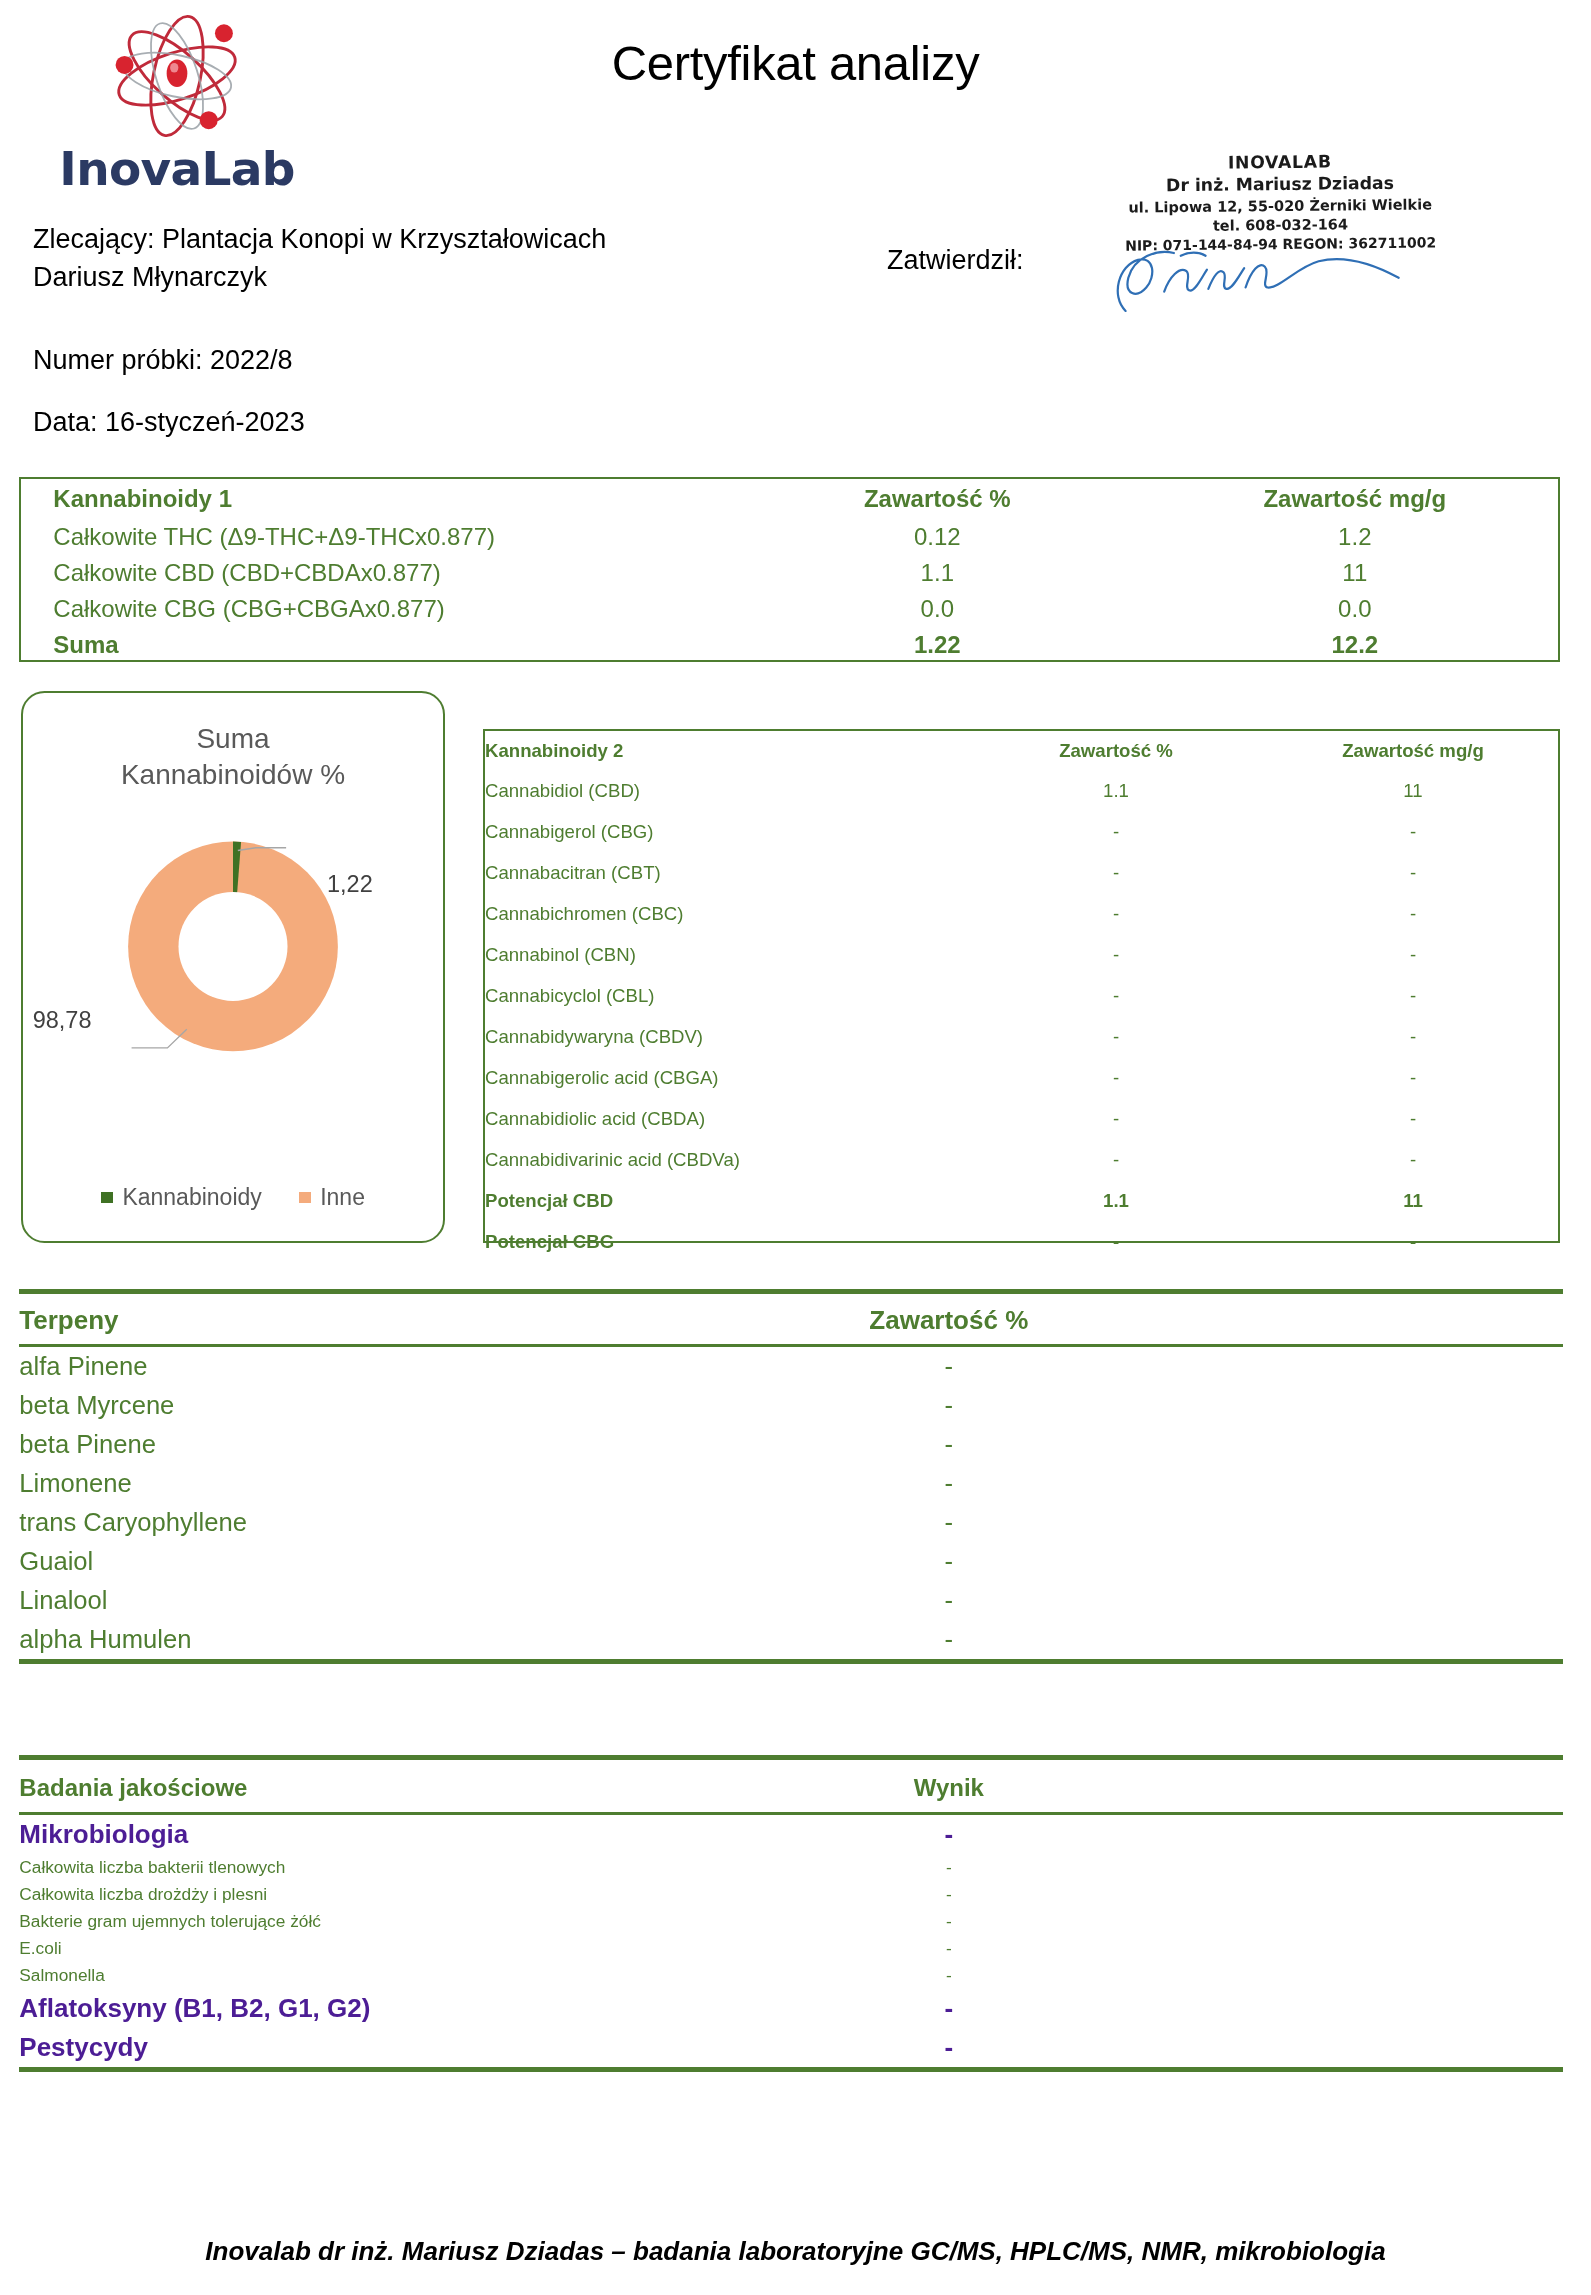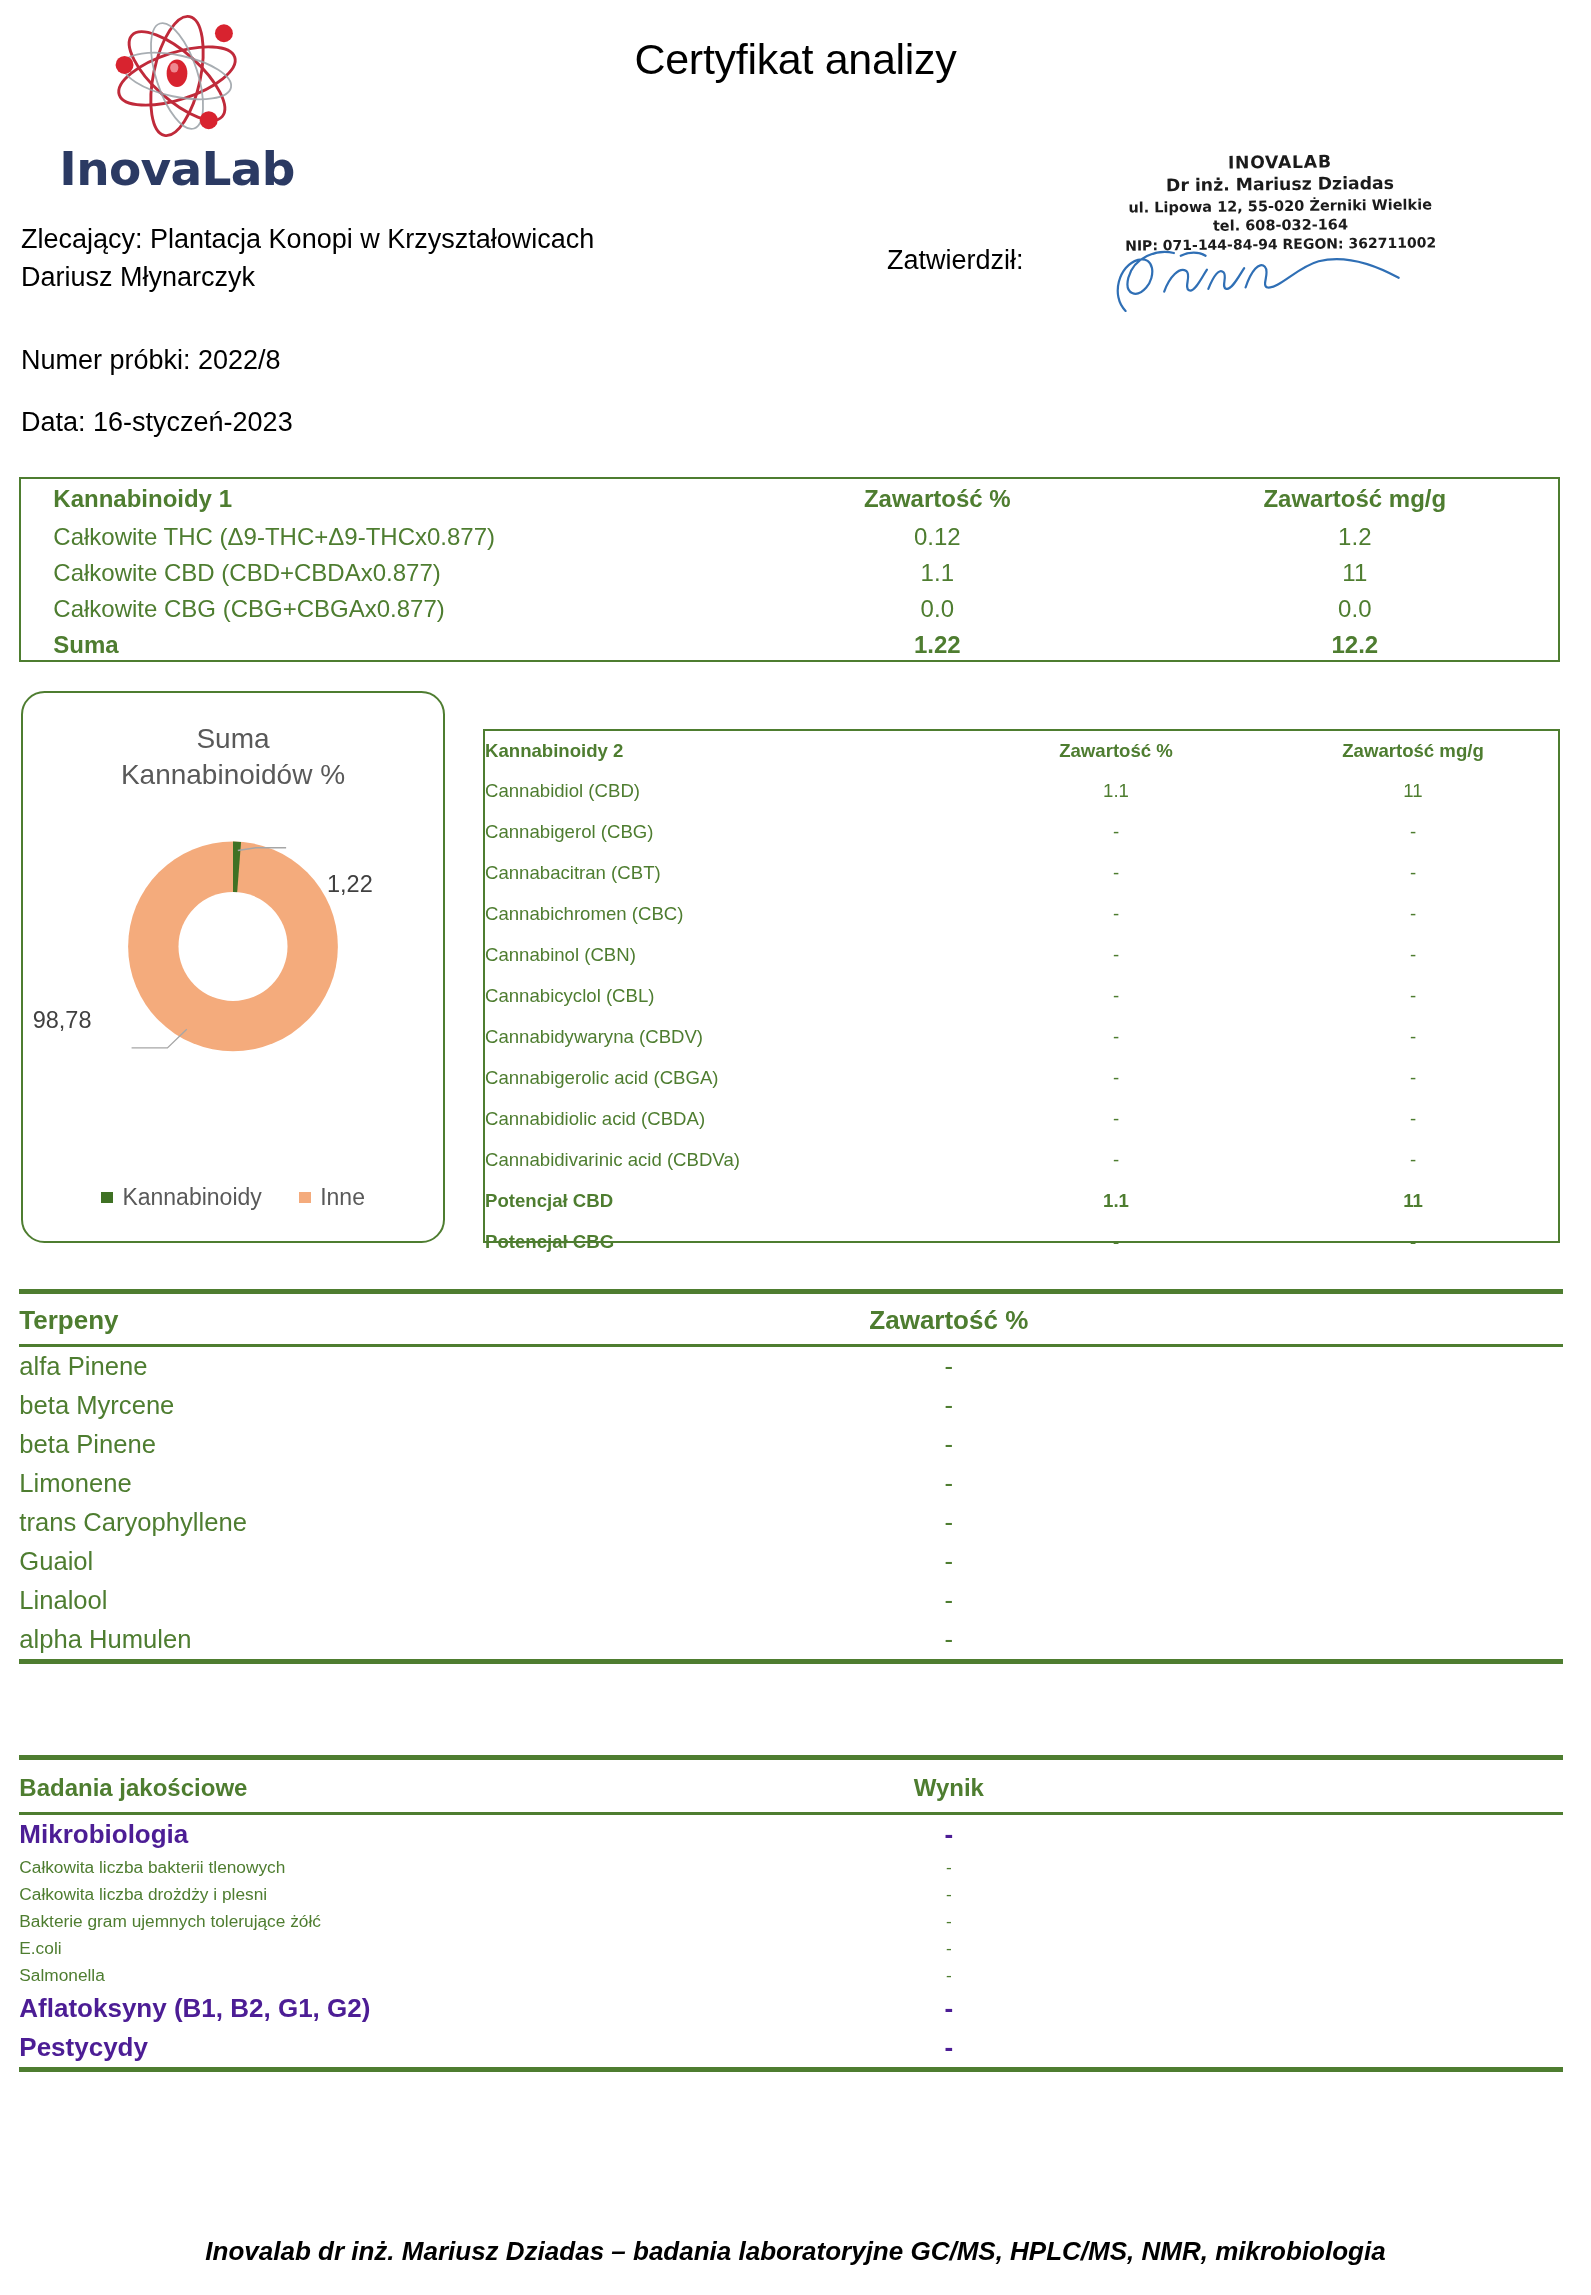--- a/index.html
+++ b/index.html
@@ -32,29 +32,29 @@
     font-size: 47px;
     letter-spacing: -0.7px;
     color: #2b3a63;
     margin-top: -4.1px;
   }
 
   #doc-title {
     position: absolute;
     left: 0; right: 0; top: 35px;
     text-align: center;
-    font-size: 43px;
+    font-size: 49px;
     font-weight: 400;
     font-family: "Liberation Sans", sans-serif;
     letter-spacing: -0.3px;
   }
 
   .meta-line {
     position: absolute;
-    left: 21px;
+    left: 33px;
     font-size: 27px;
     white-space: nowrap;
   }
   #meta-client   { top: 224px; }
   #meta-client2  { top: 262px; }
   #meta-sample   { top: 345px; }
   #meta-date     { top: 407px; }
 
   #approve-label {
     position: absolute;

